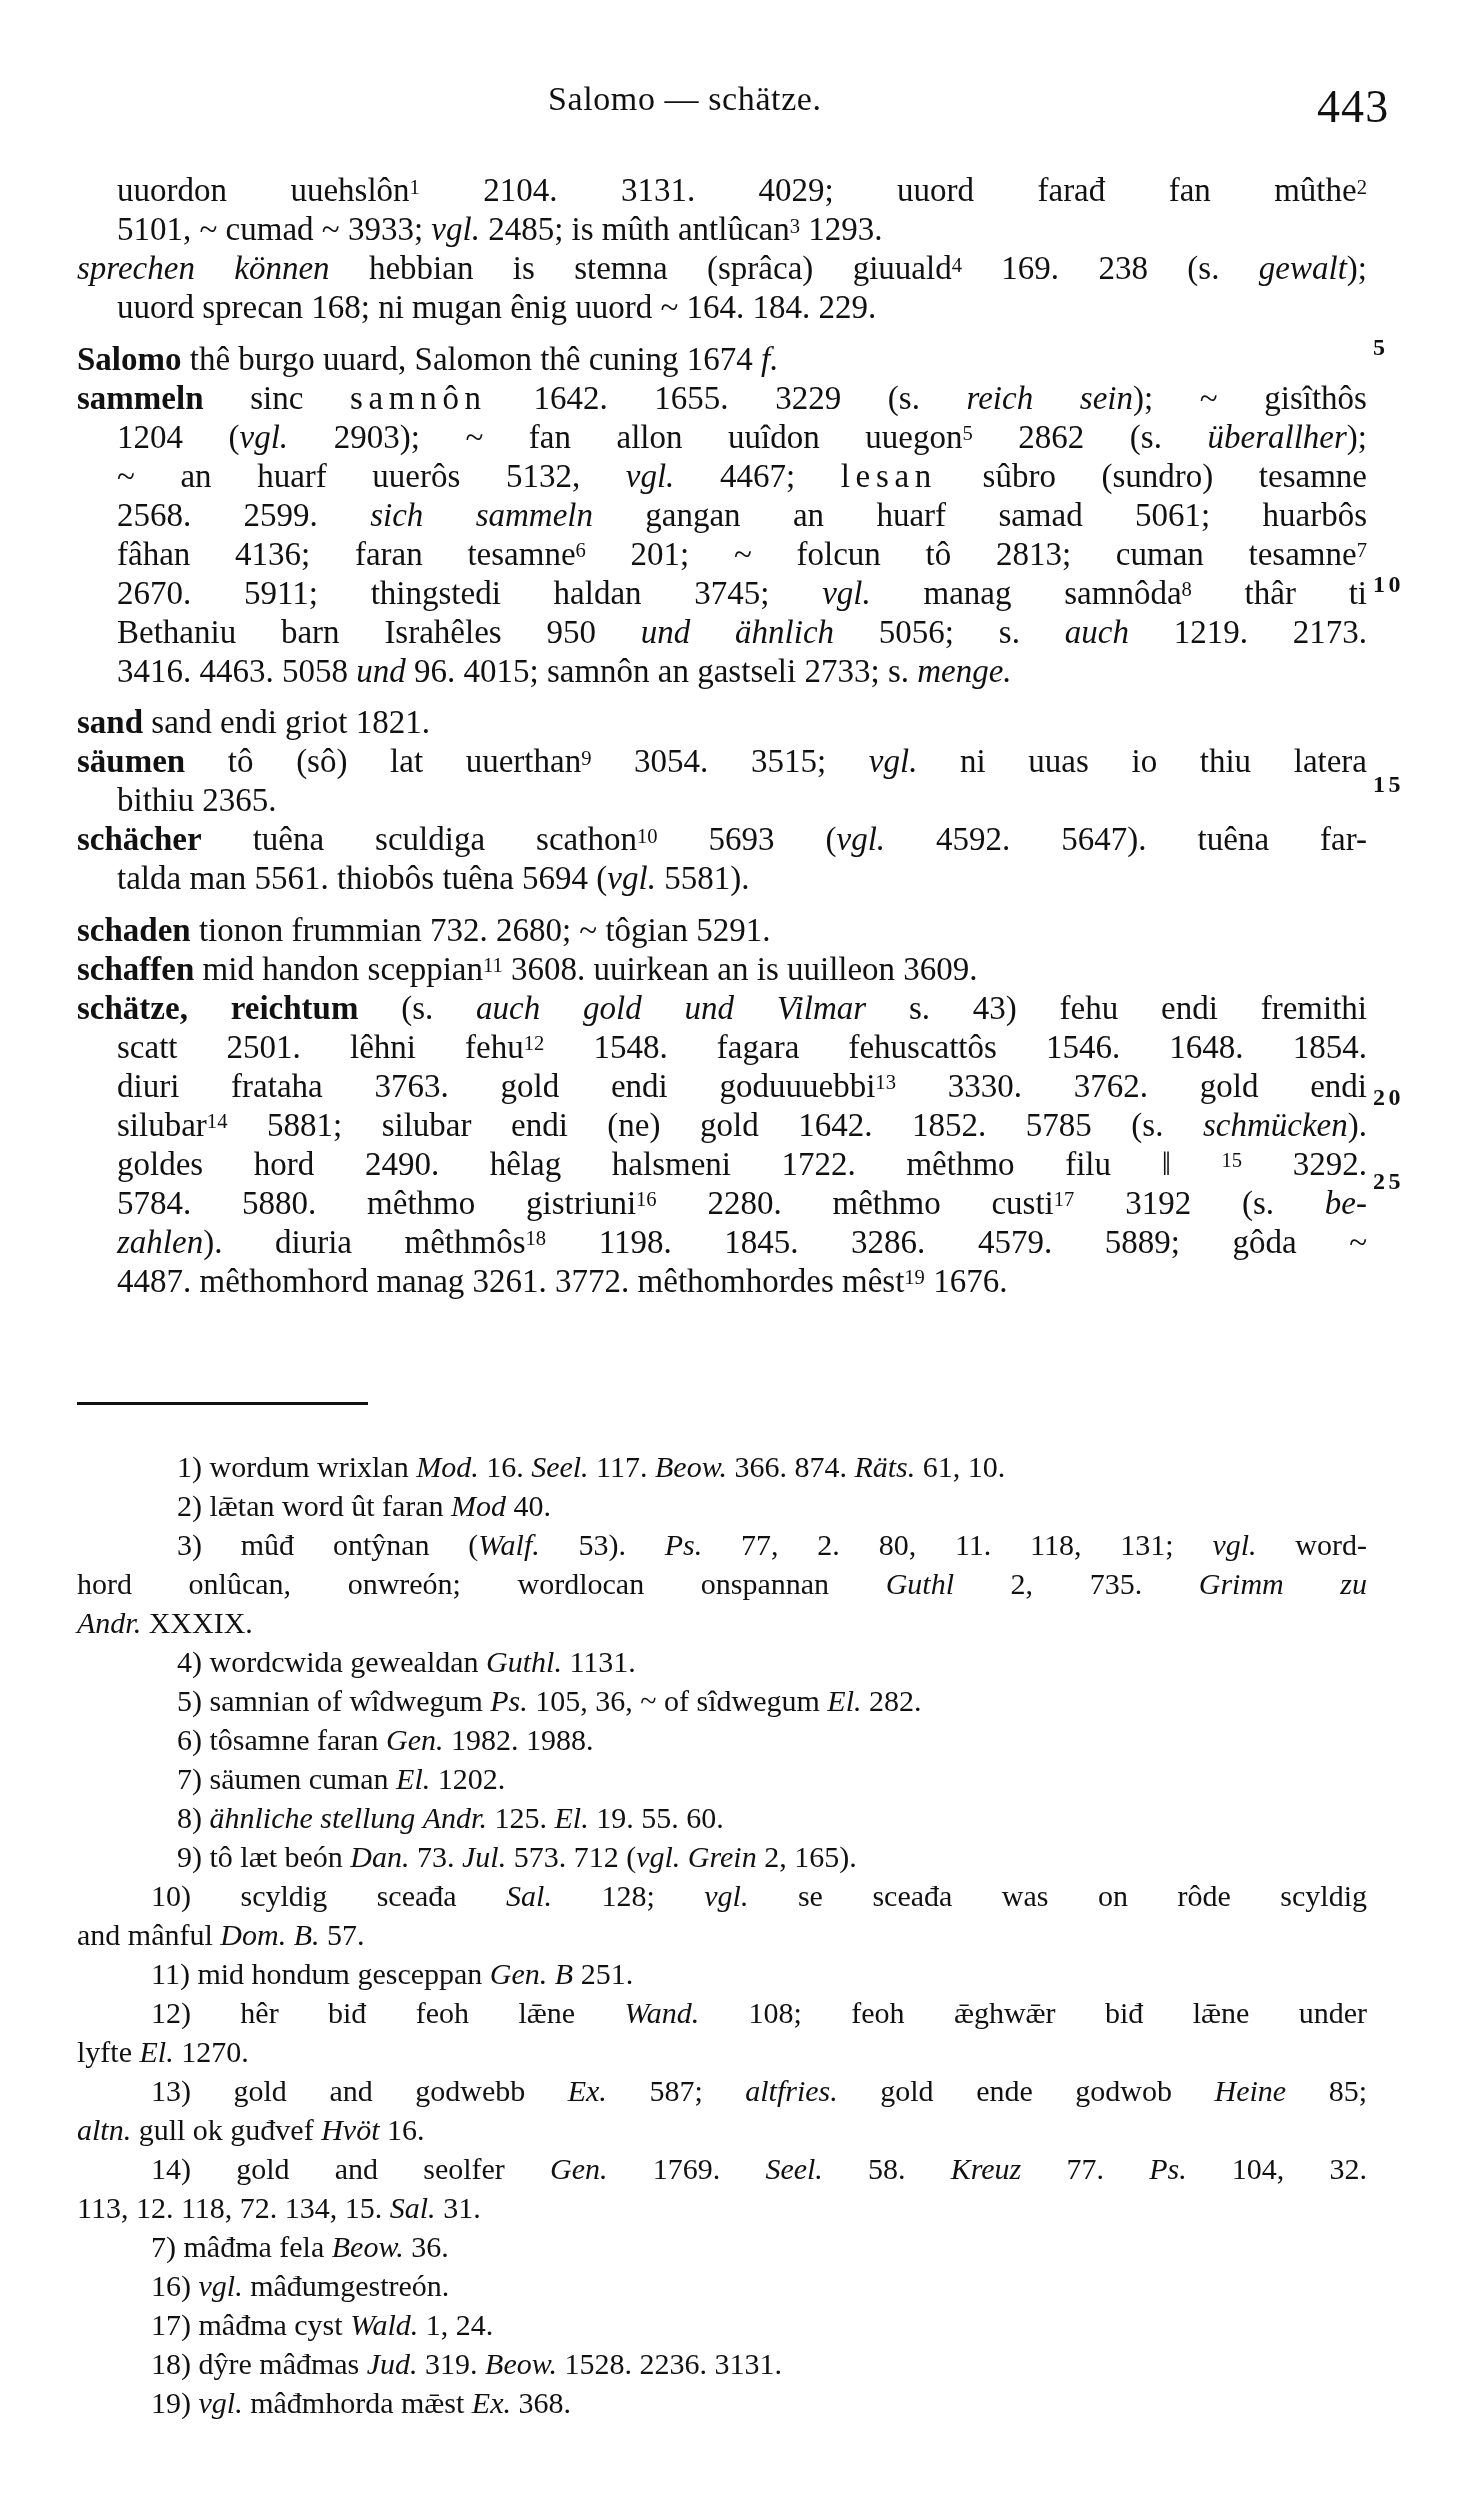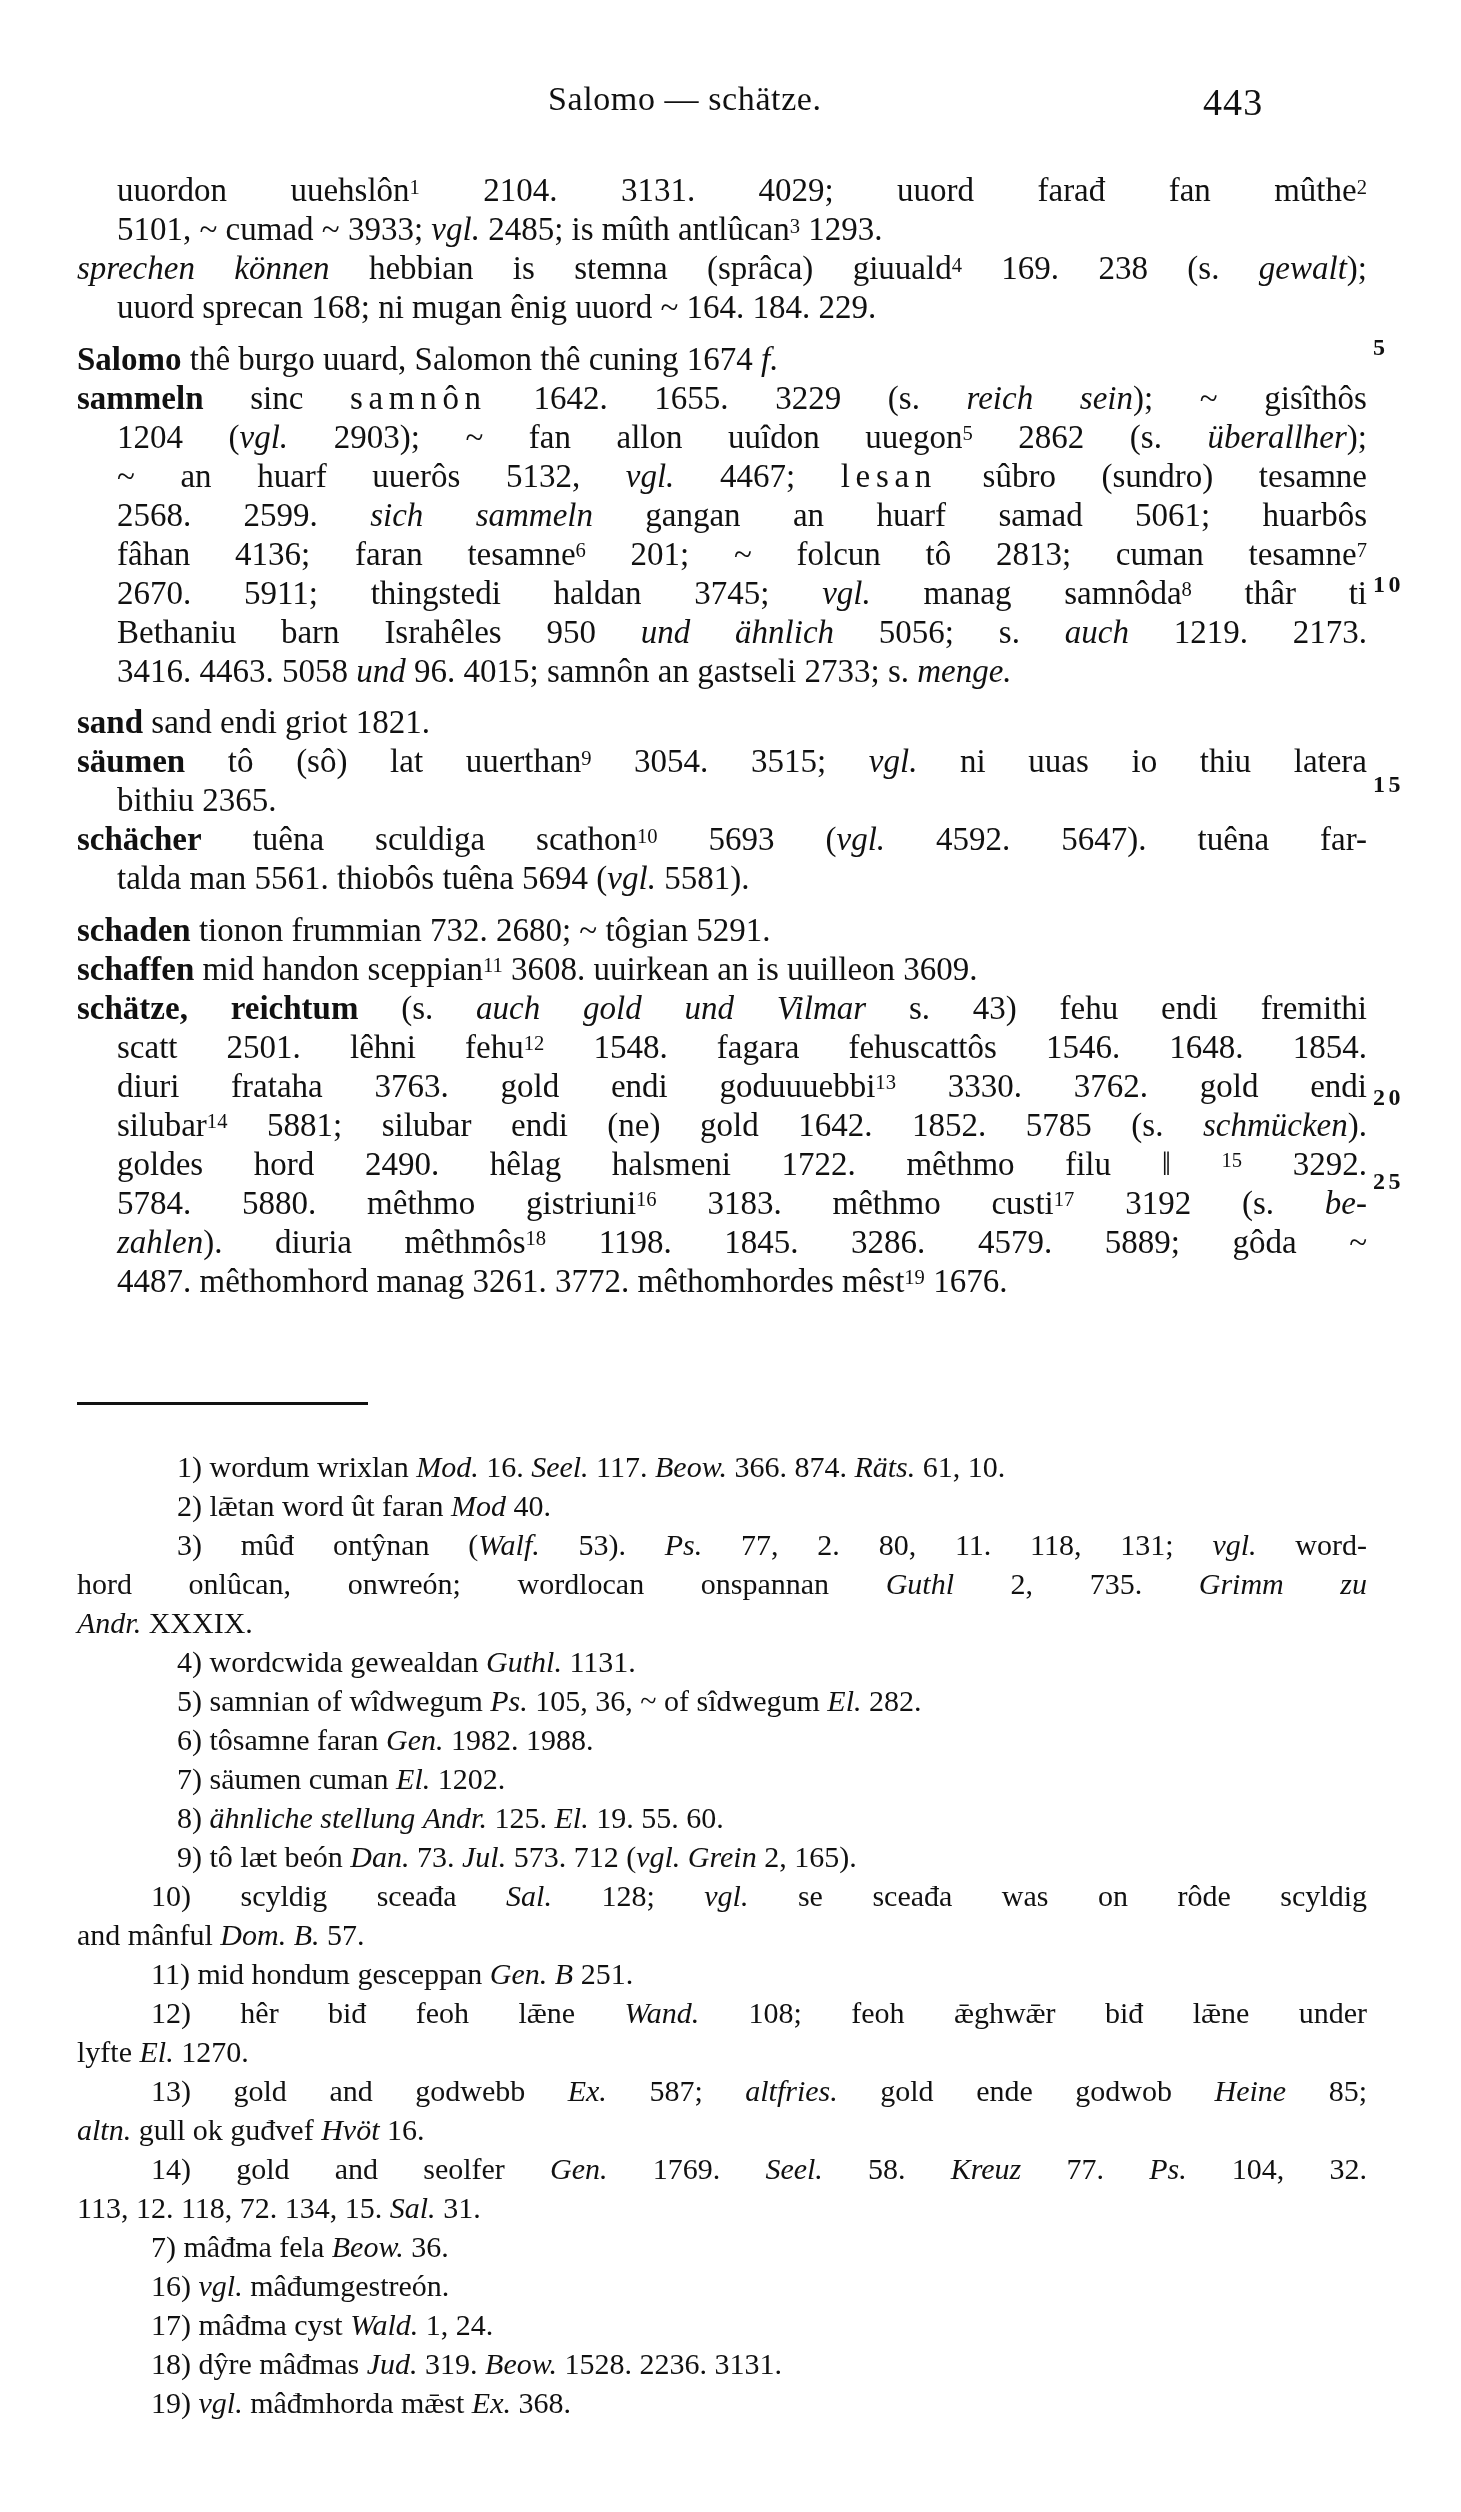--- a/index.html
+++ b/index.html
@@ -7,21 +7,21 @@
     width:1462px; height:2512px; position:relative; overflow:hidden;
     font-family:"Liberation Serif","DejaVu Serif",serif;
     color:#111111;
   }
   .page { position:absolute; left:0; top:0; width:1288px; height:2512px;border-radius:10px; }
   .running-head {
     position:absolute; top:80px; left:0; width:1462px; height:40px;
     font-size:34px;
   }
   .running-head .title { position:absolute; left:548px; top:0; letter-spacing:0.6px; }
-  .running-head .pageno { position:absolute; left:1203px; top:0; font-size:38px; letter-spacing:1.1px; }
+  .running-head .pageno { position:absolute; left:1317px; top:0; font-size:46px; letter-spacing:1.1px; }
 
   .body {
     position:absolute; left:77px; top:171px; width:1290px;
     font-size:33px; line-height:39px;
   }
   .entry { margin:0; text-align:justify; }
   .entry .line { display:block; white-space:nowrap; text-align:justify; text-align-last:justify; }
   .entry .line.last { text-align-last:left; }
   .entry .line.indent { padding-left:40px; }
   .gap { height:12.6px; }
@@ -109,21 +109,21 @@
     <div class="entry">
       <span class="line last"><span class="lemma">schaffen</span><span> mid handon sceppian</span><sup>11</sup><span> 3608. uuirkean an is uuilleon 3609.</span></span>
     </div>
 
     <div class="entry">
       <span class="line"><span class="lemma">schätze, reichtum</span><span> (s. </span><i>auch gold und Vilmar</i><span> s. 43) fehu endi fremithi</span></span>
       <span class="line indent"><span>scatt 2501. lêhni fehu</span><sup>12</sup><span> 1548. fagara fehuscattôs 1546. 1648. 1854.</span></span>
       <span class="line indent"><span>diuri frataha 3763. gold endi goduuuebbi</span><sup>13</sup><span> 3330. 3762. gold endi</span></span>
       <span class="line indent"><span>silubar</span><sup>14</sup><span> 5881; silubar endi (ne) gold 1642. 1852. 5785 (s. </span><i>schmücken</i><span>).</span></span>
       <span class="line indent"><span>goldes hord 2490. hêlag halsmeni 1722. mêthmo filu ‖ </span><sup>15</sup><span> 3292.</span></span>
-      <span class="line indent"><span>5784. 5880. mêthmo gistriuni</span><sup>16</sup><span> 3183. mêthmo custi</span><sup>17</sup><span> 3192 (s. </span><i>be-</i></span>
+      <span class="line indent"><span>5784. 5880. mêthmo gistriuni</span><sup>16</sup><span> 2280. mêthmo custi</span><sup>17</sup><span> 3192 (s. </span><i>be-</i></span>
       <span class="line indent"><i>zahlen</i><span>). diuria mêthmôs</span><sup>18</sup><span> 1198. 1845. 3286. 4579. 5889; gôda </span><span>~</span></span>
       <span class="line indent last"><span>4487. mêthomhord manag 3261. 3772. mêthomhordes mêst</span><sup>19</sup><span> 1676.</span></span>
     </div>
   </div>
 
   <div class="rule"></div>
 
   <div class="notes" id="notes">
       <span class="note first"><span>1)</span><span> wordum wrixlan </span><i>Mod.</i><span> 16. </span><i>Seel.</i><span> 117. </span><i>Beow.</i><span> 366. 874. </span><i>Räts.</i><span> 61, 10.</span></span>
       <span class="note first"><span>2)</span><span> lǣtan word ût faran </span><i>Mod</i><span> 40.</span></span>

